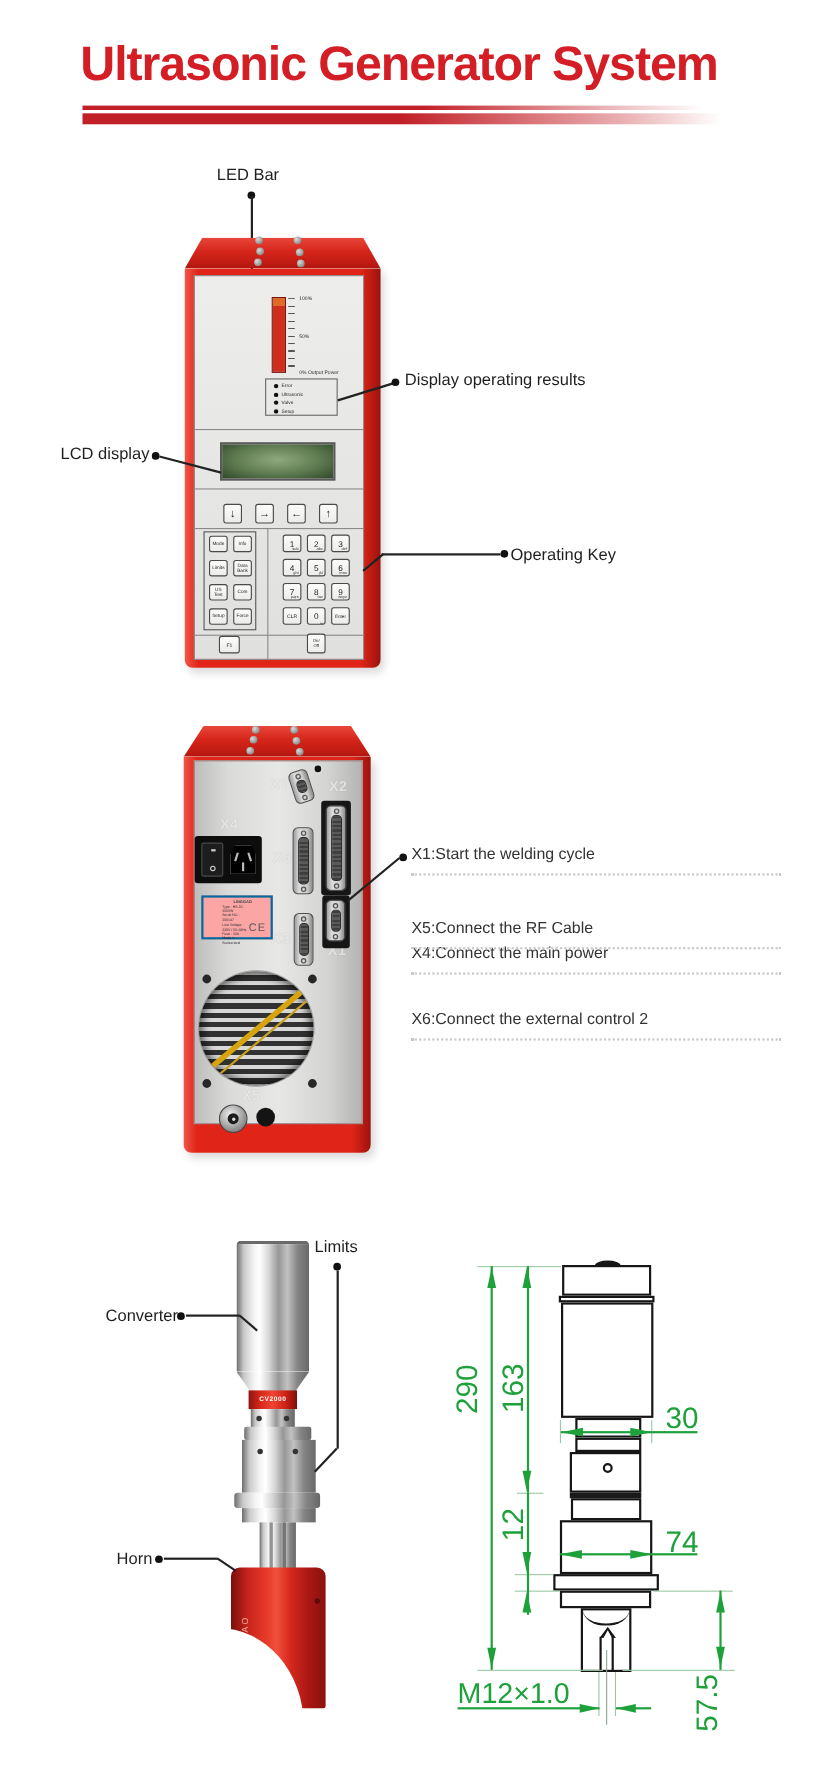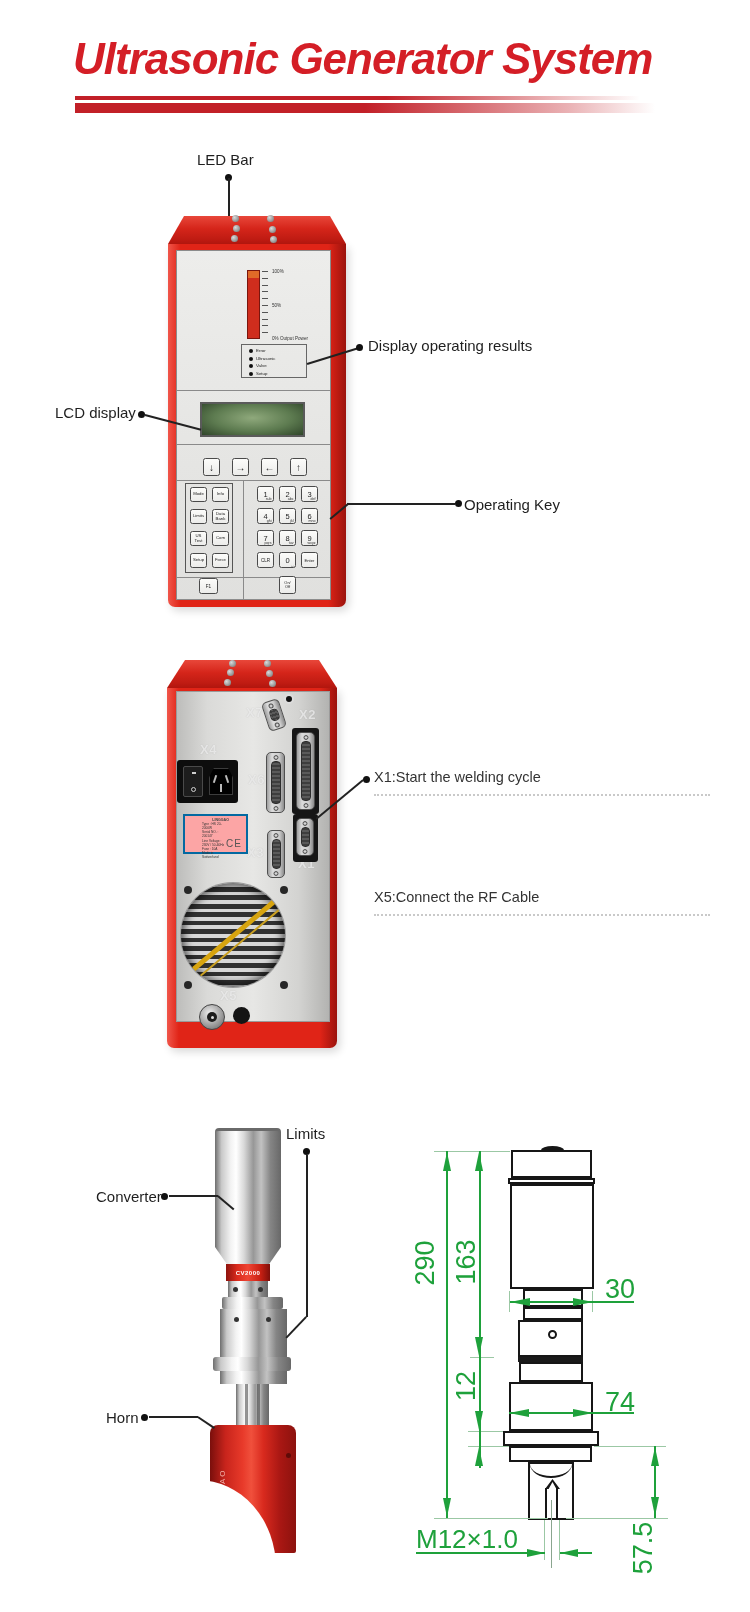--- a/index.html
+++ b/index.html
@@ -6,21 +6,21 @@
   html,body{background:#fff}
   body{font-family:"Liberation Sans",sans-serif}
   #canvas{position:relative;width:750px;height:1612px;background:#fff;overflow:hidden}
   .abs{position:absolute}
   .lbl{position:absolute;color:#1f1f1f;font-size:15px;white-space:nowrap}
   .dot{position:absolute;width:7px;height:7px;border-radius:50%;background:#111}
   .ln{position:absolute;background:#222;height:1.5px}
   .vln{position:absolute;background:#222;width:1.5px}
   .diag{transform-origin:left center}
   
-  .title{position:absolute;font-size:44px;font-weight:bold;font-style:italic;color:#d41e26;white-space:nowrap;letter-spacing:-1px}
+  .title{position:absolute;font-size:44px;font-weight:bold;color:#d41e26;white-space:nowrap;letter-spacing:-1px}
   .bar1{position:absolute;height:4px;background:linear-gradient(90deg,#c22028 0%,#c22028 55%,rgba(194,32,40,.25) 88%,rgba(194,32,40,0) 100%)}
   .bar2{position:absolute;height:10px;background:linear-gradient(90deg,#c22028 0%,#c22028 50%,rgba(194,32,40,.35) 85%,rgba(194,32,40,0) 100%)}
   
   .topface{position:absolute;background:linear-gradient(180deg,#e8473a 0%,#d5251a 45%,#b5170f 100%)}
   .bodyred{position:absolute;background:linear-gradient(90deg,#f0564a 0%,#e02417 7%,#e02417 90%,#9b130d 100%);border-radius:0 0 7px 7px;box-shadow:3px 4px 8px rgba(0,0,0,.15)}
   .panel{position:absolute;border:1px solid #8c8c8c;background:linear-gradient(180deg,#ededeb,#e0e0de)}
   .panelback{position:absolute;border:1px solid #9a9a9a;background:linear-gradient(90deg,#bdbdbb 0%,#dadad8 20%,#e7e7e5 50%,#d3d3d1 80%,#b3b3b1 100%)}
   .screw{position:absolute;border-radius:50%;background:radial-gradient(circle at 35% 35%,#d9d9d9,#6f6f6f)}
   .divh{position:absolute;height:1px;background:#8a8a8a}
   .divv{position:absolute;width:1px;background:#8a8a8a}
@@ -276,21 +276,23 @@
   <div class="abs" style="left:199px;top:1004px;width:26px;height:26px;border-radius:50%;background:radial-gradient(circle at 40% 35%,#f0f0f0,#8a8a8a 70%,#5c5c5c);border:1px solid #444">
     <div class="abs" style="left:7px;top:7px;width:10px;height:10px;border-radius:50%;background:#1c1c1c"></div>
     <div class="abs" style="left:10.5px;top:10.5px;width:3px;height:3px;border-radius:50%;background:#ddd"></div>
   </div>
   <div class="abs" style="left:233px;top:1007px;width:17px;height:17px;border-radius:50%;background:#141414"></div>
 
   <div class="ln diag" style="left:316px;top:818px;width:61px;transform:rotate(-39.7deg)"></div>
   <div class="dot" style="left:363px;top:776px"></div>
 
   <div class="listitem" style="top:769px">X1:Start the welding cycle</div>
-  <div class="listitem" style="top:889px">X5:Connect the RF Cable</div>
+  <div class="listitem" style="top:859px">X4:Connect the main power</div>
+  <div class="listitem" style="top:836px">X5:Connect the RF Cable</div>
+  <div class="listitem" style="top:919px">X6:Connect the external control 2</div>
 
   <div class="part steel" style="left:215px;top:1128px;width:66px;height:119px;border-radius:4px 4px 0 0;border-top:3px solid #6a6a6a"></div>
   <div class="part steel" style="left:215px;top:1247px;width:66px;height:19px;clip-path:polygon(0 0,100% 0,80% 100%,20% 100%)"></div>
   <div class="part" style="left:226px;top:1264px;width:44px;height:17px;background:linear-gradient(90deg,#8e130e,#d92a1c 25%,#ef4433 50%,#c92013 78%,#7e0f0a);display:flex;align-items:center;justify-content:center">
     <span style="font-size:6px;color:#fff;font-weight:bold;letter-spacing:.5px">CV2000</span>
   </div>
   <div class="part steel" style="left:228px;top:1281px;width:40px;height:18px">
     <div class="screw" style="left:5px;top:6px;width:5px;height:5px;background:#333"></div>
     <div class="screw" style="left:30px;top:6px;width:5px;height:5px;background:#333"></div>
   </div>

